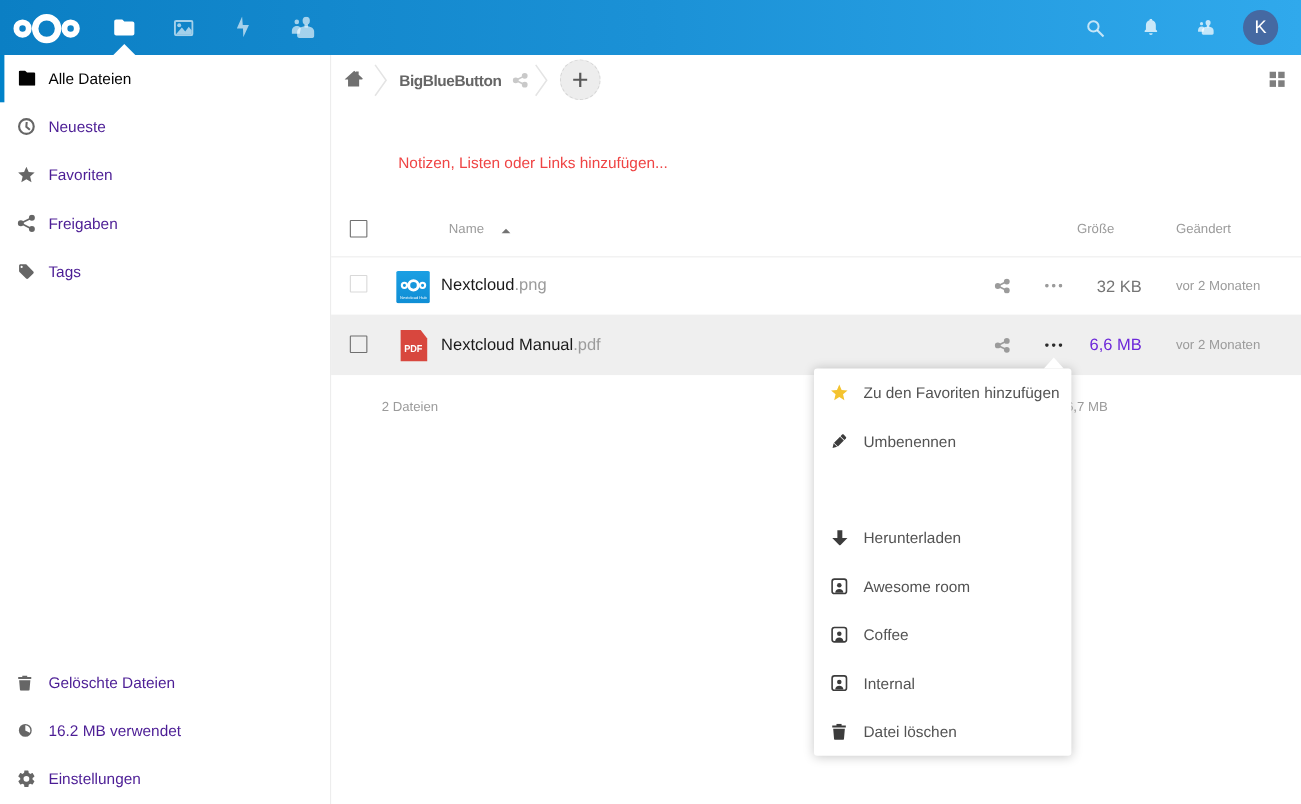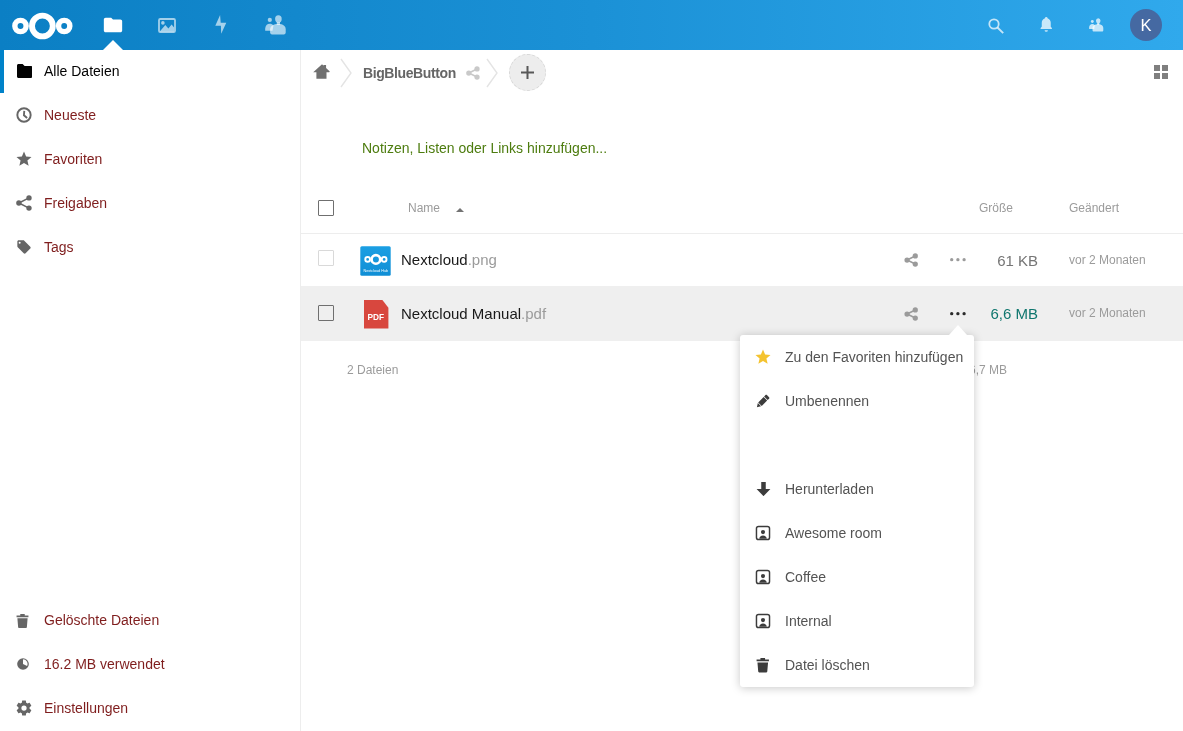--- a/index.html
+++ b/index.html
@@ -12,21 +12,21 @@
   background:linear-gradient(100deg, #0a7fc5 0%, #18a 40%, #30a9ec 100%);
   background:linear-gradient(to right, #0b7fc4 0%, #1b91d6 50%, #30a9ec 100%); }
 #notch { position:absolute; left:103px; top:40px; width:0; height:0;
   border-left:10px solid transparent; border-right:10px solid transparent; border-bottom:10px solid #fff; }
 
 
 #sidebar { position:absolute; left:0; top:50px; width:301px; height:681px; background:#fff; border-right:1px solid #ededed; }
 #activebar { position:absolute; left:0; top:50px; width:4px; height:43px; background:#0082c9; }
 .navitem { position:absolute; left:0; width:300px; height:44px; }
 .navitem .nicon { position:absolute; left:16px; top:14px; width:16px; height:16px; }
-.navitem .ntext { position:absolute; left:44px; top:0; line-height:44px; font-size:14px; color:#7f1d1d; white-space:nowrap; }
+.navitem .ntext { position:absolute; left:44px; top:0; line-height:44px; font-size:14px; color:#4c1d95; white-space:nowrap; }
 .navitem .ntext.active { color:#030303; }
 
 
 #crumb-home { position:absolute; left:313px; top:64px; }
 #plusbtn { position:absolute; left:509px; top:54px; width:37px; height:37px; border-radius:50%; background:#ededed; border:1px dashed #d7d7d7; }
 .crumbname { position:absolute; left:363px; top:65px; font-size:14px; font-weight:bold; color:#666; letter-spacing:-0.4px; }
 
 
 .cb { position:absolute; width:16px; height:16px; border-radius:1px; background:transparent; }
 #row2 { position:absolute; left:301px; top:286px; width:882px; height:55px; background:#efefef; }
@@ -192,21 +192,21 @@
   </svg>
 </div>
 
 <svg class="abs" style="left:1154px; top:65px;" width="14" height="14" viewBox="0 0 14 14">
   <rect x="0" y="0" width="6" height="6" fill="#7f7f7f"></rect>
   <rect x="8" y="0" width="6" height="6" fill="#7f7f7f"></rect>
   <rect x="0" y="8" width="6" height="6" fill="#7f7f7f"></rect>
   <rect x="8" y="8" width="6" height="6" fill="#7f7f7f"></rect>
 </svg>
 
-<div class="abs" style="left:362px; top:140px; font-size:14px; color:#4d7c0f;">Notizen, Listen oder Links hinzufügen...</div>
+<div class="abs" style="left:362px; top:140px; font-size:14px; color:#ef4444;">Notizen, Listen oder Links hinzufügen...</div>
 
 <div class="cb" style="left:318px; top:200px; border:1px solid #6f6f6f;"></div>
 <div class="abs gray14" style="left:408px; top:201px;">Name</div>
 <div class="abs" style="left:456px; top:208px; width:0; height:0; border-left:4.5px solid transparent; border-right:4.5px solid transparent; border-bottom:4.5px solid #737373;"></div>
 <div class="abs gray14" style="left:979px; top:201px;">Größe</div>
 <div class="abs gray14" style="left:1069px; top:201px;">Geändert</div>
 <div class="abs" style="left:301px; top:233px; width:882px; height:1px; background:#ededed;"></div>
 
 <div id="row2"></div>
 
@@ -234,21 +234,21 @@
     <circle cx="3.2" cy="8" r="3" stroke="none"></circle>
       <circle cx="12.6" cy="3.4" r="3" stroke="none"></circle>
       <circle cx="12.6" cy="12.6" r="3" stroke="none"></circle>
   </g>
 </svg>
 <svg class="abs" style="left:950px; top:258.4px;" width="16" height="4" viewBox="0 0 16 4">
   <circle cx="1.7" cy="1.7" r="1.65" fill="#9b9b9b"></circle>
     <circle cx="7.9" cy="1.7" r="1.65" fill="#9b9b9b"></circle>
     <circle cx="14.1" cy="1.7" r="1.65" fill="#9b9b9b"></circle>
 </svg>
-<div class="abs" style="left:938px; top:252px; width:100px; text-align:right; font-size:15px; color:#757575;">61 KB</div>
+<div class="abs" style="left:938px; top:252px; width:100px; text-align:right; font-size:15px; color:#757575;">32 KB</div>
 <div class="abs gray14" style="left:1069px; top:253px;">vor 2 Monaten</div>
 
 <div class="cb" style="left:318px; top:305px; border:1px solid #6f6f6f;"></div>
 <svg class="abs" style="left:364px; top:300px;" width="25" height="29" viewBox="0 0 25 29">
   <path fill="#d8473e" d="M0 0 H18.4 L24.4 7.7 V28.5 H0 Z"></path>
   <text x="3.4" y="20" font-size="9.2" font-weight="bold" fill="#fff" font-family="Liberation Sans" textLength="16.6" lengthAdjust="spacingAndGlyphs">PDF</text>
 </svg>
 <div class="abs fname" style="left:401px; top:305px;">Nextcloud Manual<span class="fext">.pdf</span></div>
 <svg class="abs" style="left:904px; top:306.5px;" width="14.5" height="14" viewBox="0 0 16 16">
   <g stroke="#9b9b9b" stroke-width="1.7" fill="#9b9b9b">
@@ -257,21 +257,21 @@
     <circle cx="3.2" cy="8" r="3" stroke="none"></circle>
       <circle cx="12.6" cy="3.4" r="3" stroke="none"></circle>
       <circle cx="12.6" cy="12.6" r="3" stroke="none"></circle>
   </g>
 </svg>
 <svg class="abs" style="left:950px; top:311.8px;" width="16" height="4" viewBox="0 0 16 4">
   <circle cx="1.7" cy="1.7" r="1.65" fill="#2b2b2b"></circle>
     <circle cx="7.9" cy="1.7" r="1.65" fill="#2b2b2b"></circle>
     <circle cx="14.1" cy="1.7" r="1.65" fill="#2b2b2b"></circle>
 </svg>
-<div class="abs" style="left:938px; top:305px; width:100px; text-align:right; font-size:15px; color:#0f766e;">6,6 MB</div>
+<div class="abs" style="left:938px; top:305px; width:100px; text-align:right; font-size:15px; color:#6d28d9;">6,6 MB</div>
 <div class="abs gray14" style="left:1069px; top:306px;">vor 2 Monaten</div>
 
 <div class="abs gray14" style="left:347px; top:363px;">2 Dateien</div>
 <div class="abs gray14" style="left:938px; top:363px; width:100px; text-align:center;">6,7 MB</div>
 
 <div id="popup">
   <div class="caret"></div>
   <div class="mitem" style="top:0;">
     <svg class="micon" style="left:14px; top:13px;" width="18" height="18" viewBox="0 0 24 24">
         <path fill="#f4c32f" d="M12 17.27 18.18 21l-1.64-7.03L22 9.24l-7.19-.61L12 2 9.19 8.63 2 9.24l5.46 4.73L5.82 21z"></path>

